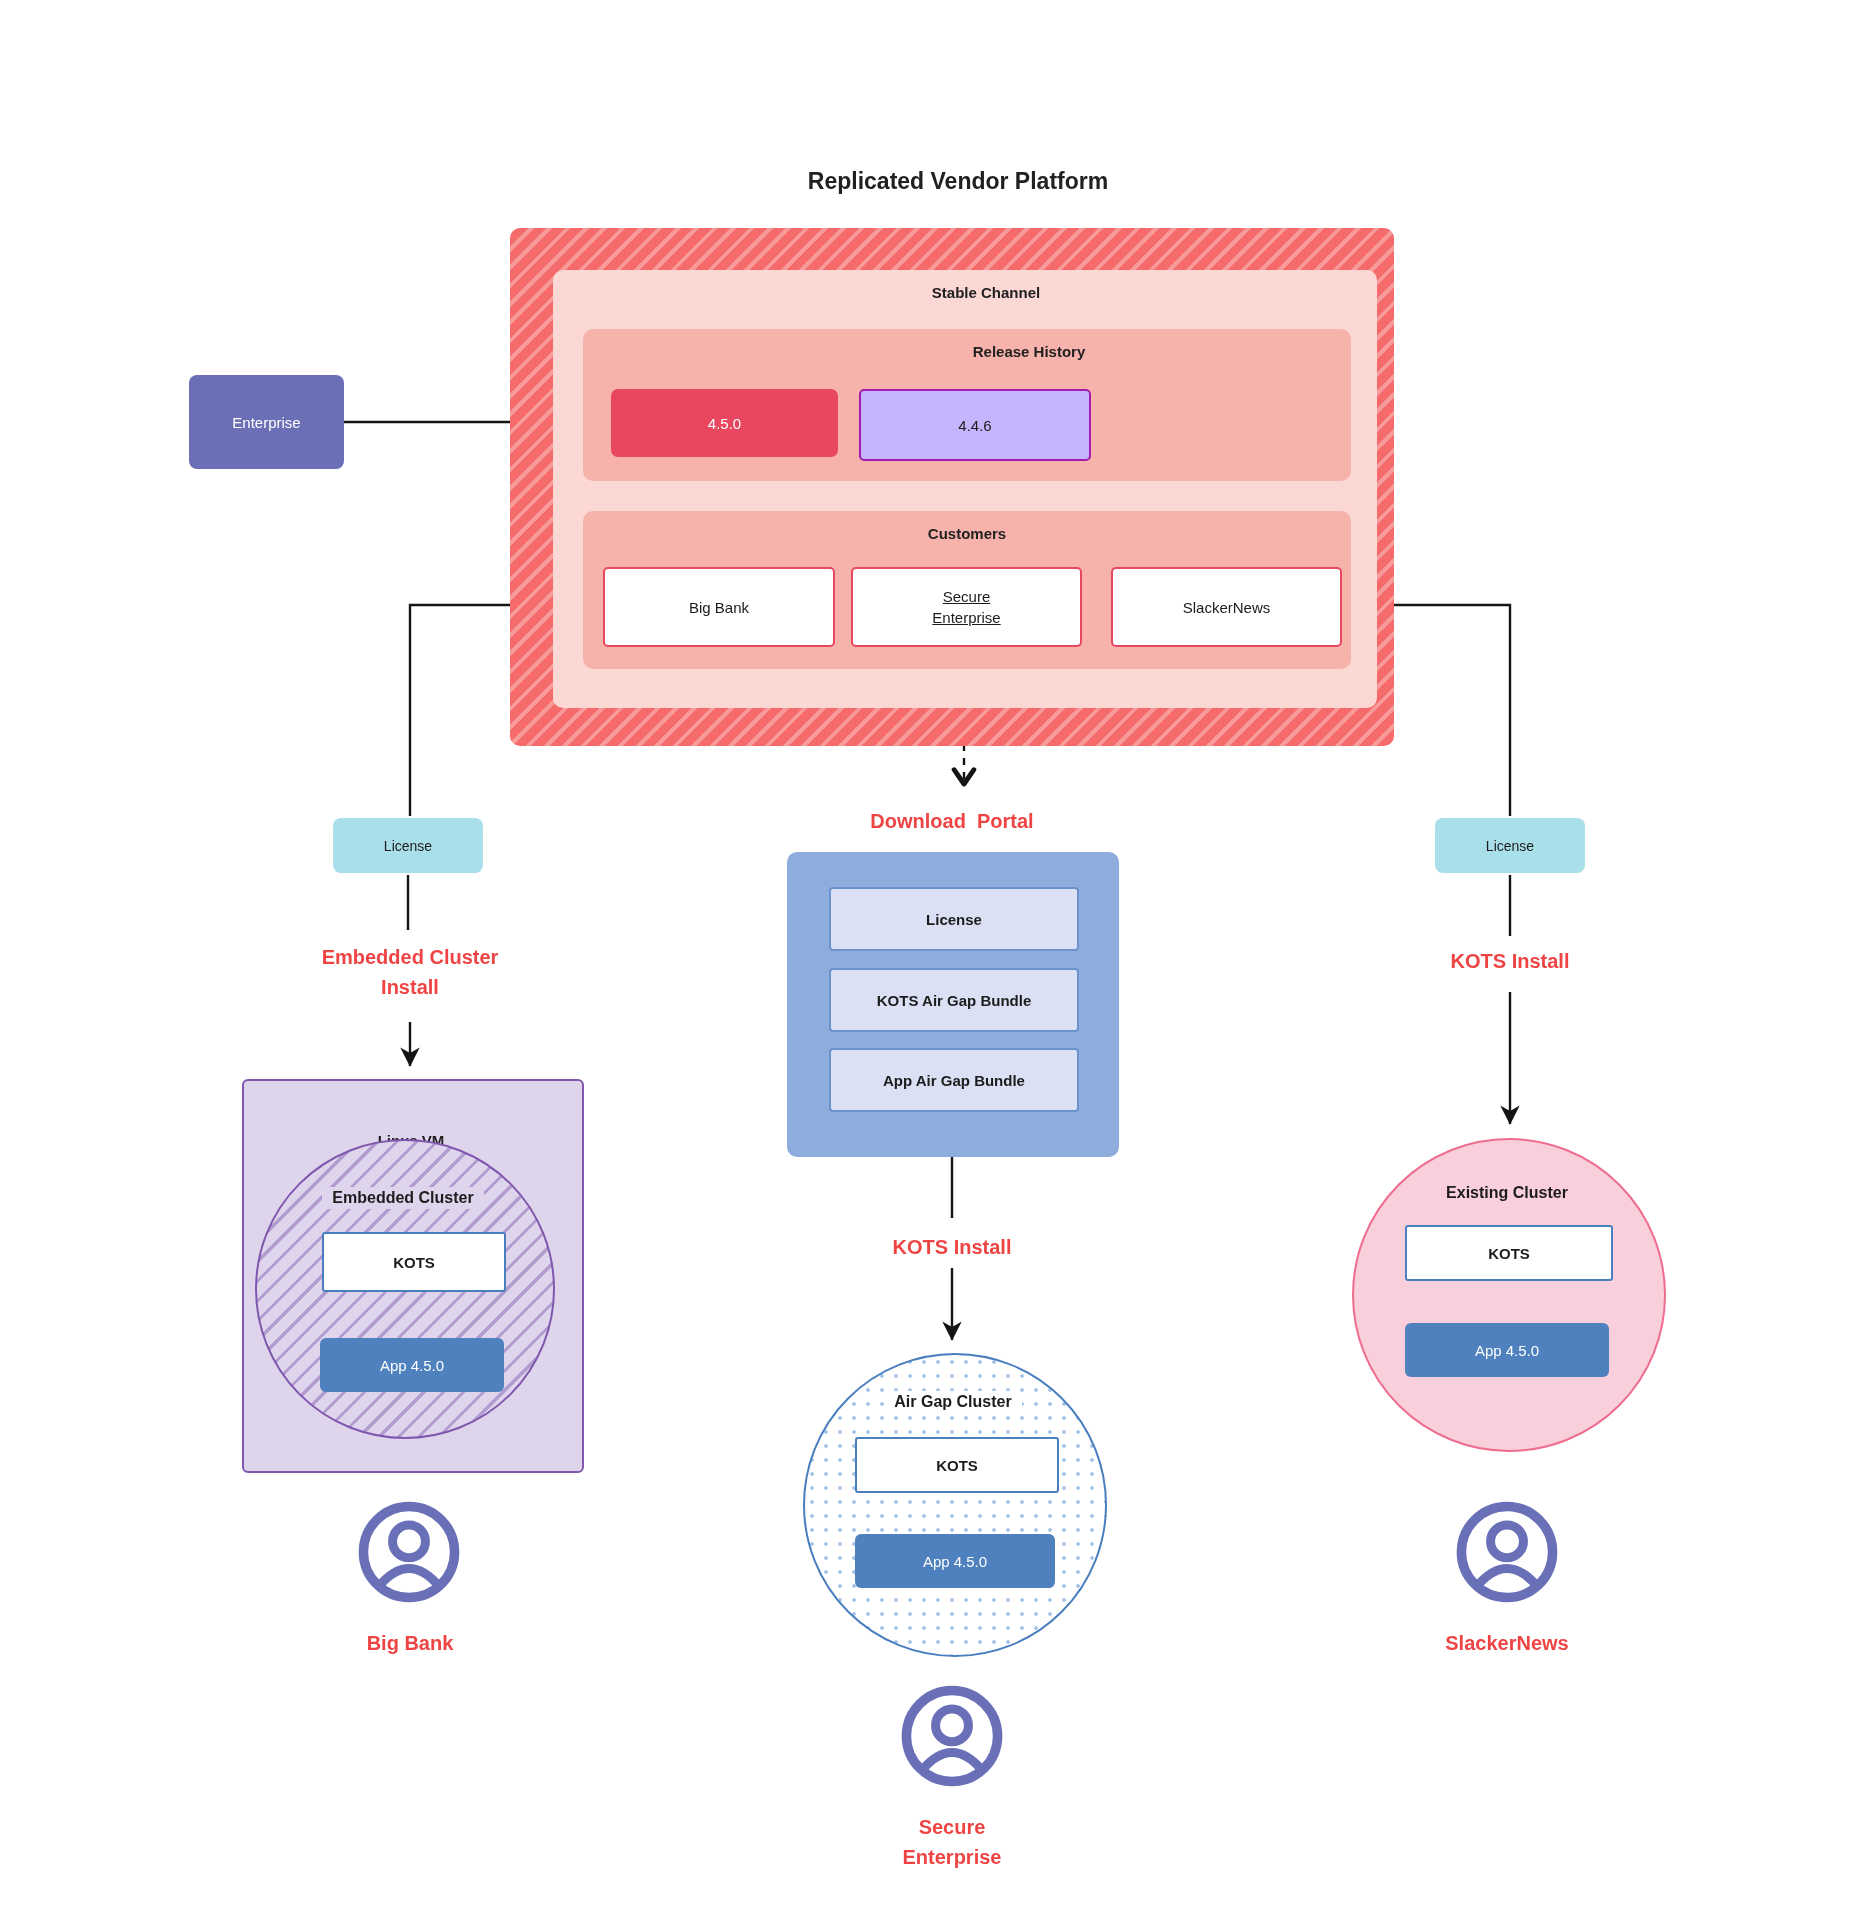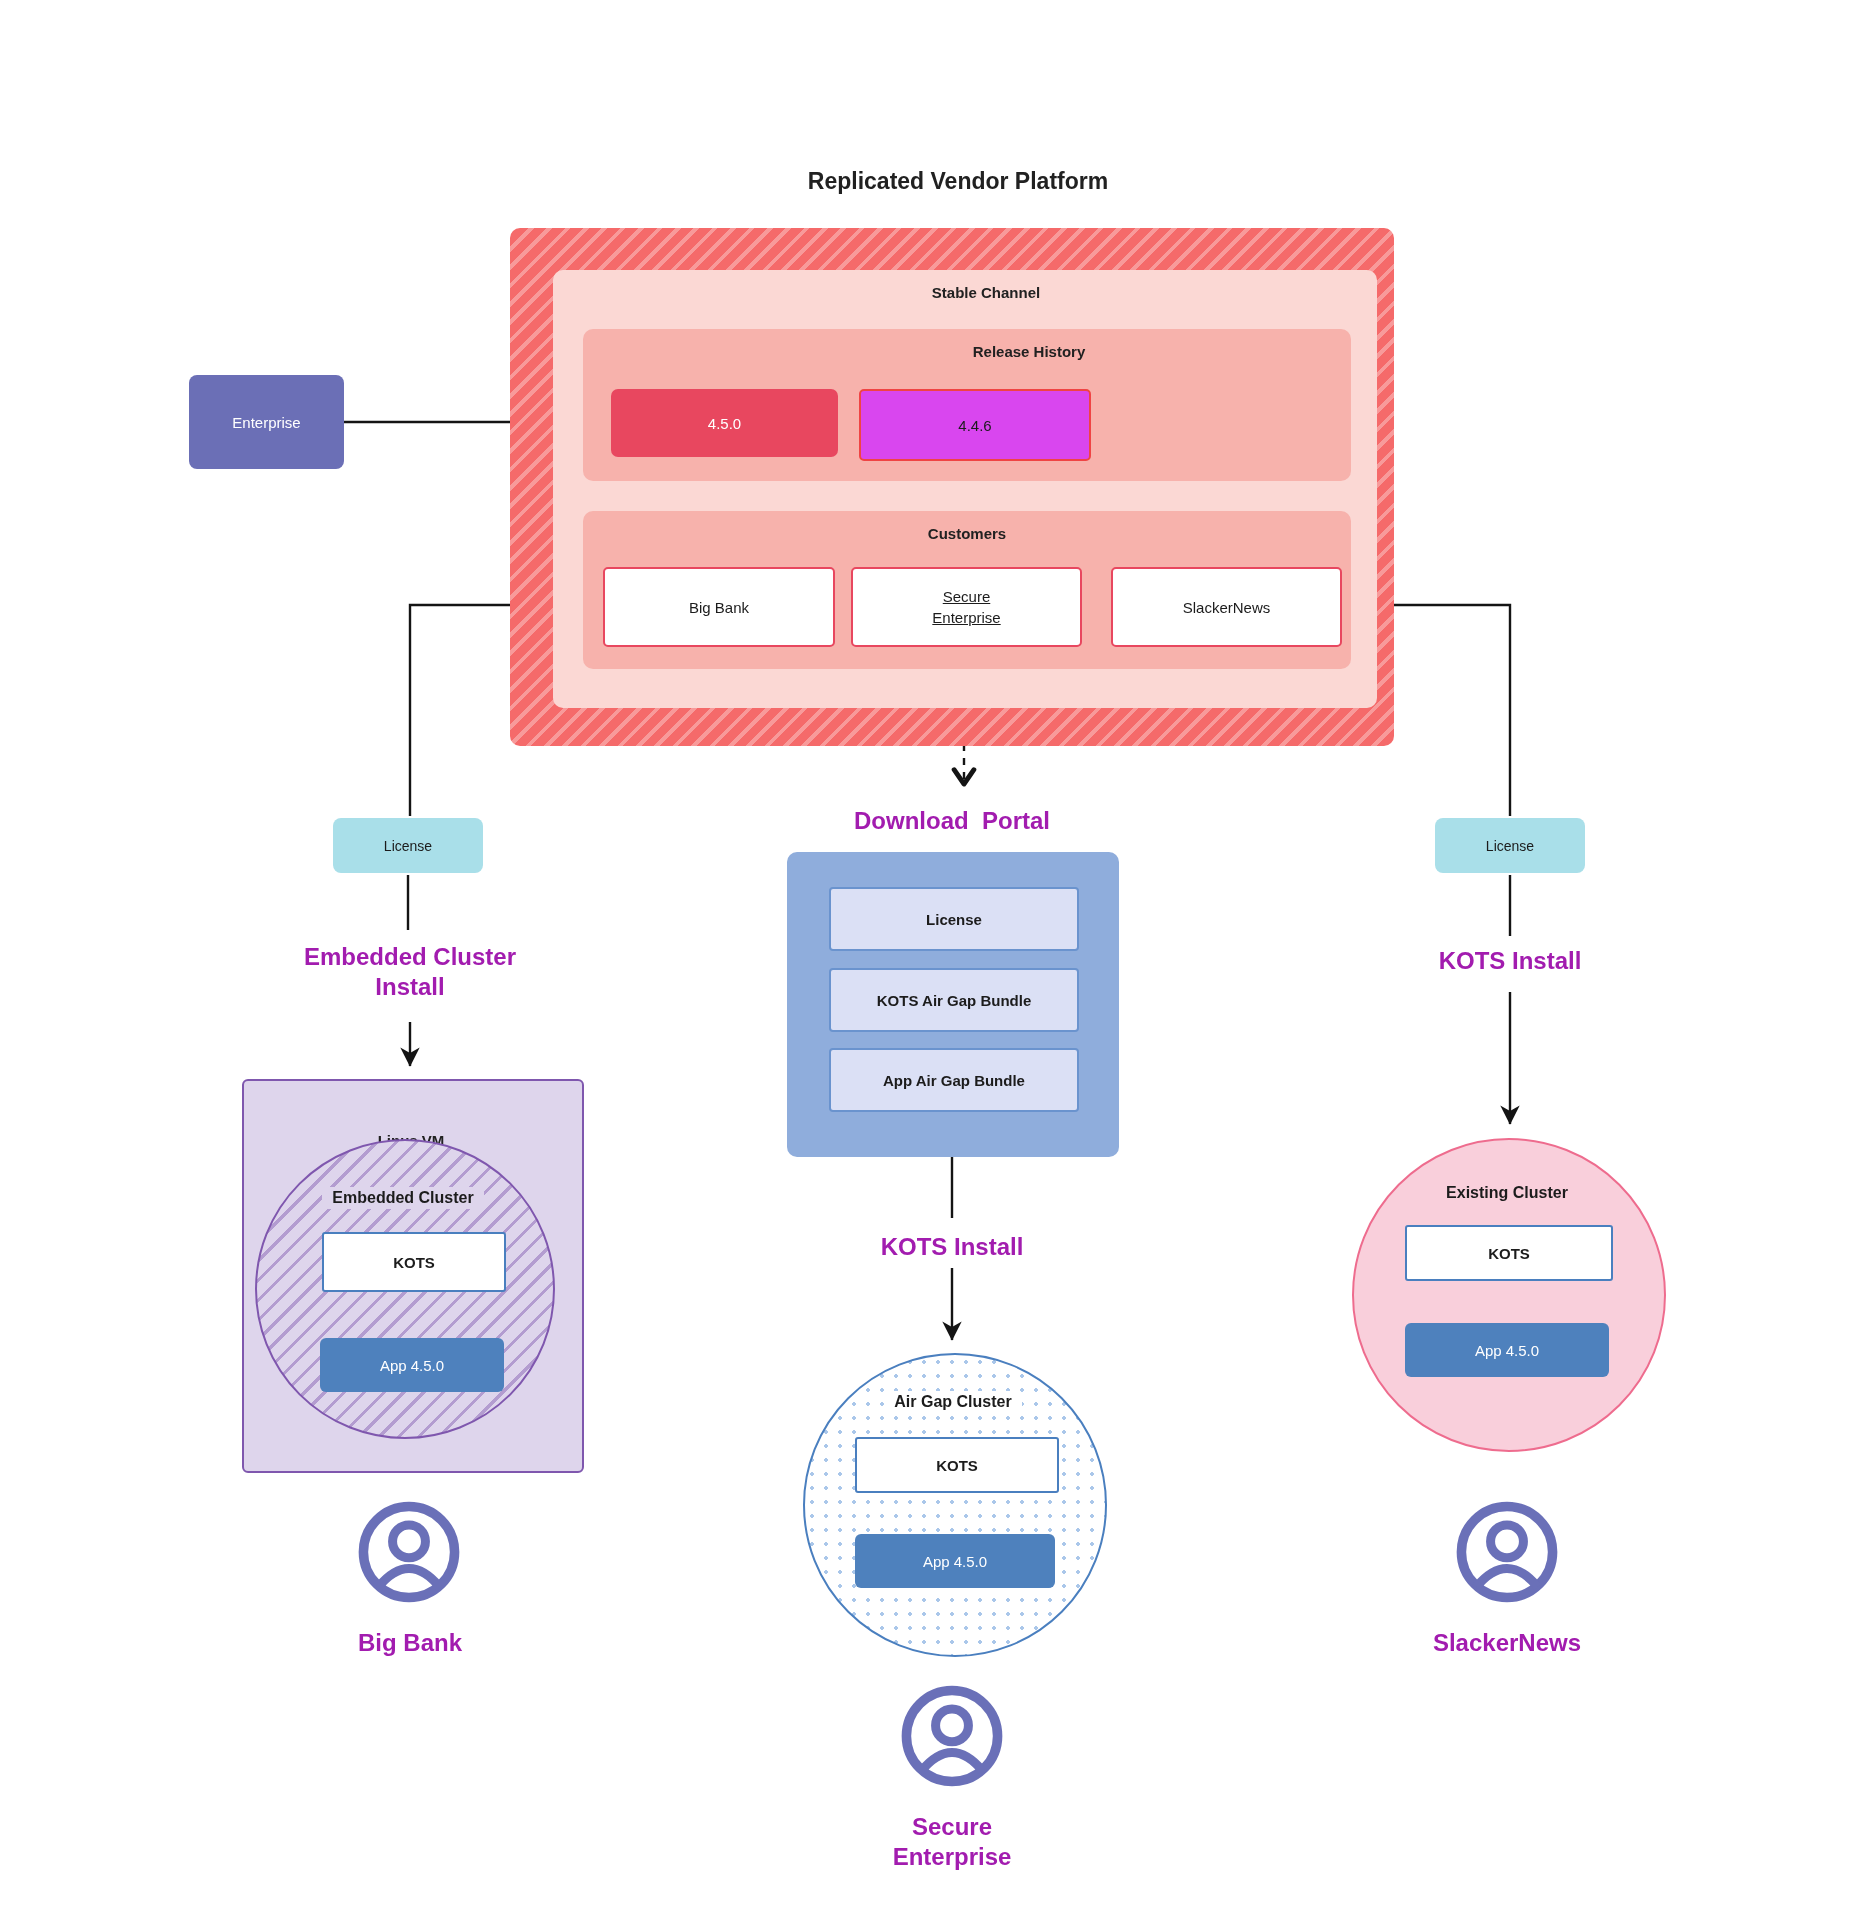--- a/index.html
+++ b/index.html
@@ -13,26 +13,26 @@
   .hdr{font-weight:600;color:#212121;text-align:center;}
 
   
   .outer-hatch{
     background:repeating-linear-gradient(135deg,#f89a9a 0 4px,#f56a6a 4px 13px);
     border-radius:10px;
   }
   .stable{background:#fbd8d4;border-radius:10px;}
   .group-salmon{background:#f7b2ac;border-radius:10px;}
   .chip-current{background:#e8475f;border-radius:7px;color:#ffffff;font-size:15px;}
-  .chip-white{background:#d946ef;border:2px solid #ef4444;border-radius:5px;font-size:15px;font-weight:500;}
+  .chip-white{background:#c4b5fd;border:2px solid #a21caf;border-radius:5px;font-size:15px;font-weight:500;}
   .cust-box{background:#ffffff;border:2px solid #e8475f;border-radius:5px;font-size:15px;font-weight:500;}
 
   .app-box{background:#6b6fb6;border-radius:8px;color:#ffffff;font-size:15px;}
   .license{background:#a9dfe9;border-radius:8px;font-size:14px;font-weight:500;}
-  .flow-lbl{font-size:24px;font-weight:600;color:#a21caf;text-align:center;line-height:30px;}
+  .flow-lbl{font-size:20px;font-weight:600;color:#ef4444;text-align:center;line-height:30px;}
 
   .portal{background:#8faddc;border-radius:10px;}
   .portal-item{background:#dbe0f5;border:2px solid #6a93ce;border-radius:4px;font-size:15px;font-weight:600;}
 
   .vm-box{background:#ded5ec;border:2px solid #7f57ae;border-radius:6px;}
   .hatch-circle{
     border:2px solid #7f57ae;border-radius:50%;
     background:repeating-linear-gradient(135deg,rgba(127,87,174,0.45) 0 3px,rgba(127,87,174,0) 3px 14px),#ded5ec;
   }
   .circ-lbl{font-size:16px;font-weight:600;text-align:center;}

